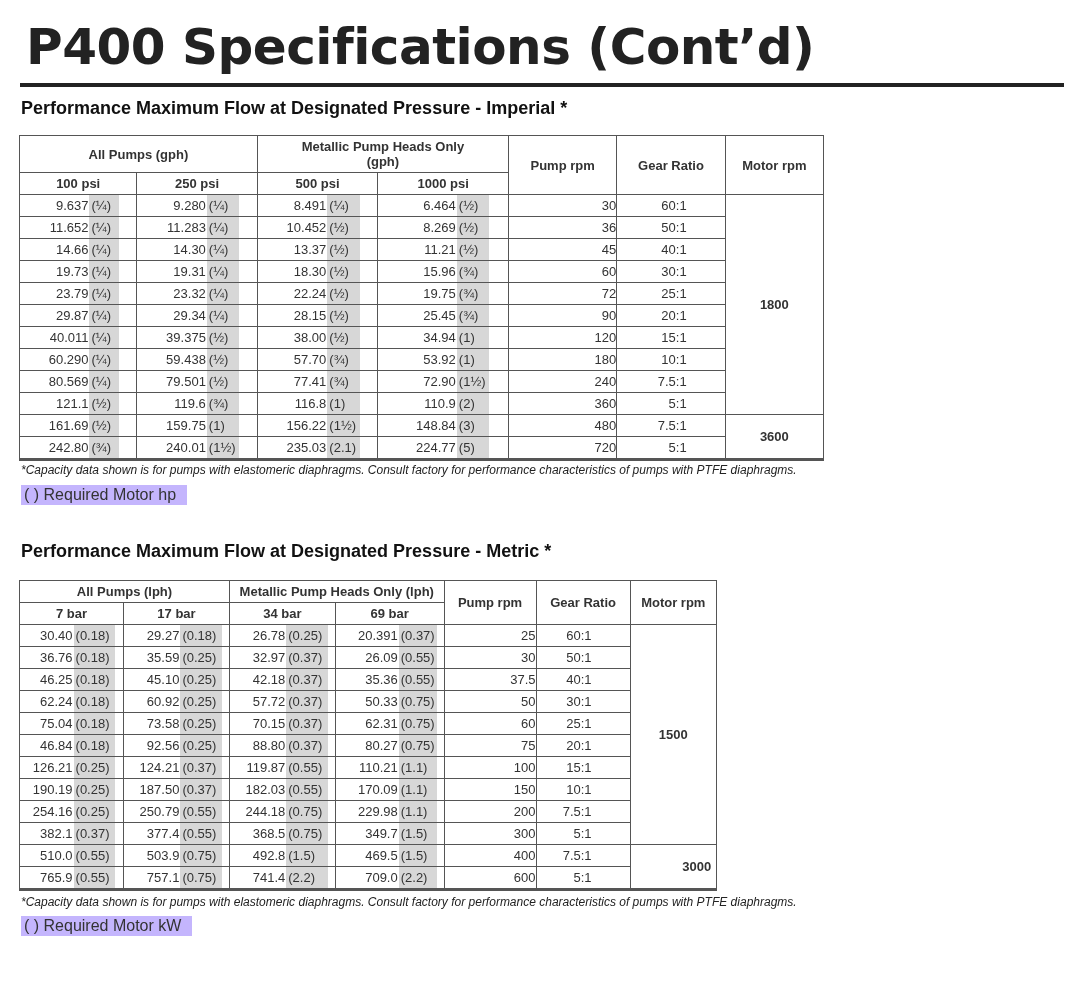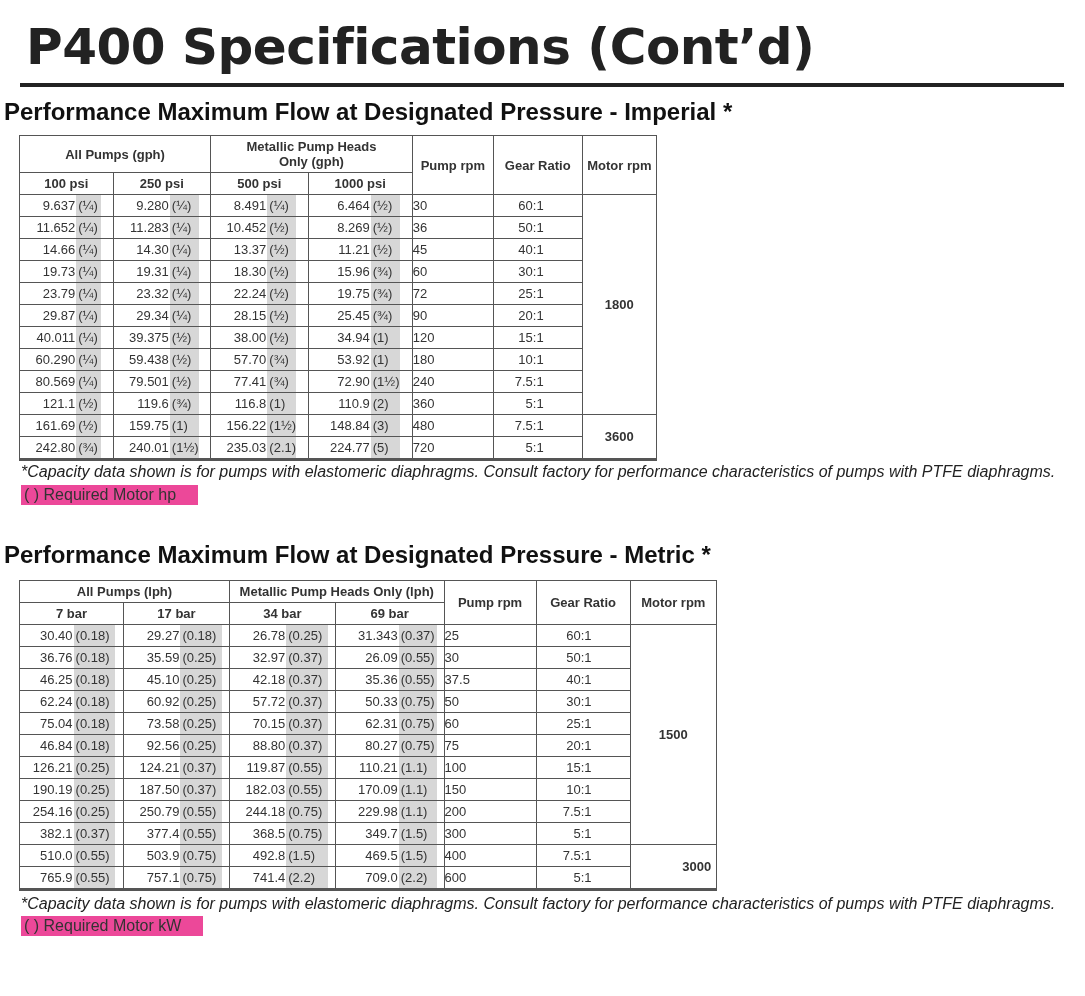--- a/index.html
+++ b/index.html
@@ -1,41 +1,41 @@
 <!DOCTYPE html>
 <html><head>
 <meta charset="utf-8">
 <style>
   html, body { margin: 0; padding: 0; background: #ffffff; }
   body { width: 1085px; height: 996px; position: relative; overflow: hidden; color: #222; font-family: "Liberation Sans", sans-serif; }
   .page-title { position: absolute; left: 20px; top: 14px; margin: 6px; font-family: "DejaVu Sans", sans-serif; font-weight: bold; font-size: 50px; letter-spacing: -0.5px; color: #222; line-height: 1.1; }
   .title-rule { position: absolute; left: 20px; top: 83px; width: 1044px; height: 4px; background: #222; }
-  .section-title { position: absolute; left: 4px; margin: 0; font-family: "Liberation Sans", sans-serif; font-weight: bold; font-size: 24px; color: #111; }
+  .section-title { position: absolute; left: 21px; margin: 0; font-family: "Liberation Sans", sans-serif; font-weight: bold; font-size: 18px; color: #111; }
   .spec-table { position: absolute; left: 19px; border-collapse: collapse; font-family: "Liberation Sans", sans-serif; font-size: 13px; color: #333; }
   .spec-table td, .spec-table th { border: 1px solid #555; padding: 0; height: 21px; }
   .spec-table th { font-weight: bold; font-size: 13px; color: #333; text-align: center; }
   .spec-table .val { text-align: right; padding-right: 1px; white-space: nowrap; border-right: none; }
   .spec-table .hp { background: #d7d7d7; text-align: left; white-space: nowrap; padding-left: 2px; border-left: none; border-right: none; }
   .spec-table .gap { border-left: none; }
-  .spec-table .num { text-align: left; }
+  .spec-table .num { text-align: right; }
   .spec-table .gear { text-align: right; padding-right: 38px; }
   .spec-table .motor { text-align: center; font-weight: bold; vertical-align: middle; }
   .spec-table tr.bottom td { border-bottom: 3px solid #555; }
-  .footnote { position: absolute; left: 21px; margin: 0; font-style: italic; font-size: 16px; color: #222; }
-  .legend { position: absolute; left: 21px; background: #ec4899; padding: 1px 22px 1px 3px; font-size: 16px; color: #333; }
+  .footnote { position: absolute; left: 21px; margin: 0; font-style: italic; font-size: 12px; color: #222; }
+  .legend { position: absolute; left: 21px; background: #c4b5fd; padding: 1px 11px 1px 3px; font-size: 16px; color: #333; }
 </style>
 </head>
 <body>
 
 <h1 class="page-title">P400 Specifications (Cont’d)</h1>
 <div class="title-rule"></div>
 
 <h2 class="section-title" style="top:98px;">Performance Maximum Flow at Designated Pressure - Imperial *</h2>
 
-<table class="spec-table" id="imperial-table" style="top:135px; width:638px;">
+<table class="spec-table" id="imperial-table" style="top:135px; width:805px;">
   <colgroup>
     <col style="width:62px">
       <col style="width:26px">
       <col style="width:16px">
     <col style="width:62px">
       <col style="width:26px">
       <col style="width:16px">
     <col style="width:62px">
       <col style="width:26px">
       <col style="width:16px">
@@ -301,21 +301,21 @@
       <tr>
         <td class="val">30.40</td>
         <td class="hp">(0.18)</td>
         <td class="gap"></td>
         <td class="val">29.27</td>
         <td class="hp">(0.18)</td>
         <td class="gap"></td>
         <td class="val">26.78</td>
         <td class="hp">(0.25)</td>
         <td class="gap"></td>
-        <td class="val">31.343</td>
+        <td class="val">20.391</td>
         <td class="hp">(0.37)</td>
         <td class="gap"></td>
         <td class="num">25</td>
         <td class="gear">60:1</td>
         <td class="motor" rowspan="10">1500</td>
       </tr>
       <tr>
         <td class="val">36.76</td>
         <td class="hp">(0.18)</td>
         <td class="gap"></td>

